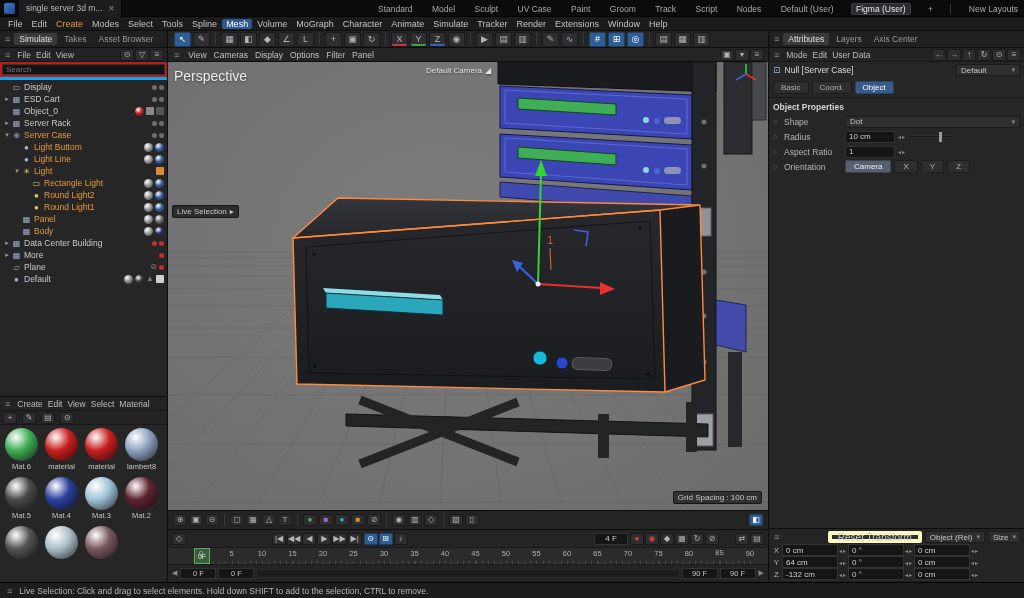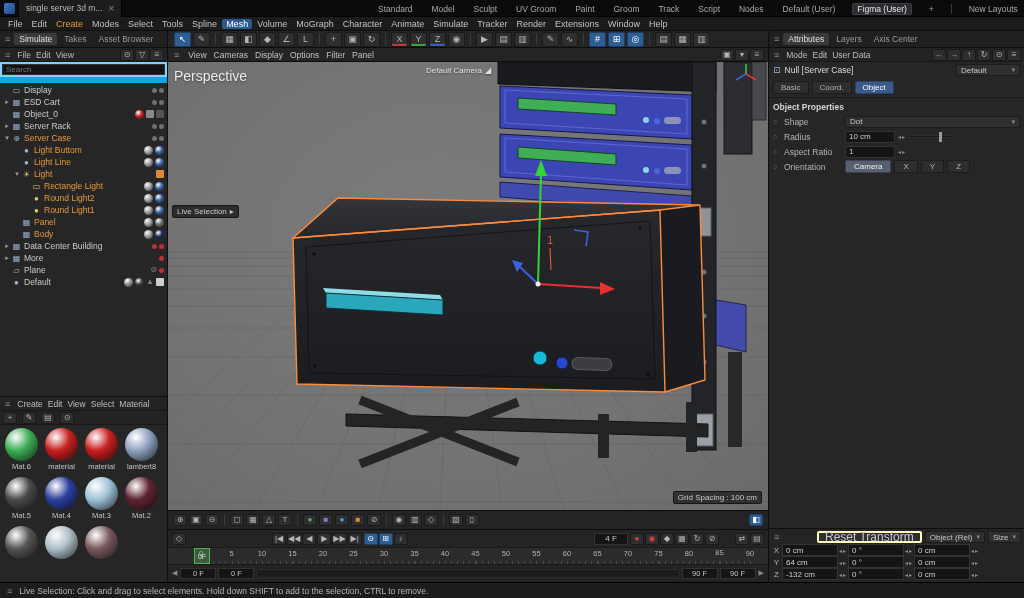--- a/index.html
+++ b/index.html
@@ -43,21 +43,21 @@
   .icon-btn.sm{min-width:14px;height:12px;font-size:8px}
   .tb-sep{width:1px;height:12px;background:#3a3a3a;margin:0 3px;flex:none}
 
   
   .objects-panel{position:absolute;left:0;top:48px;width:168px;height:348px;background:#262627;
                  border-right:1px solid #0d0d0d;display:flex;flex-direction:column}
   .pm-row{height:14px;display:flex;align-items:center;gap:5px;padding:0 3px;background:#232324;
           border-bottom:1px solid #171718;font-size:8.5px;color:#bdbdbd;flex:none}
   .pm-item{white-space:nowrap}
   .pm-right{margin-left:auto;display:flex;gap:1px}
-  .search-row{padding:2px;background:#7dd3fc;border-bottom:6px solid #0ea5e9;flex:none}
+  .search-row{padding:2px;background:#b91c1c;border-bottom:3px solid #0ea5e9;flex:none}
   .search-row input{width:100%;height:11px;background:#141415;border:1px solid #333;color:#bbb;
                     font-size:8px;padding:0 3px;font-family:inherit}
   .tree{flex:1;overflow:hidden;padding-top:1px}
   .tree-row{height:12px;display:flex;align-items:center;font-size:8.5px;color:#c9c9c9}
   .tree-row.sel{color:var(--selection-orange)}
   .tw{width:8px;font-size:7px;color:#9a9a9a;text-align:center;flex:none}
   .ti{width:11px;font-size:8px;text-align:center;flex:none}
   .tl{flex:1;white-space:nowrap;overflow:hidden;padding-left:2px}
   .tb-badges{display:flex;align-items:center;gap:2px;padding-right:3px}
   .badge.dot{width:5px;height:5px;border-radius:50%}
@@ -134,21 +134,21 @@
   .knob{position:absolute;left:70%;top:-4px;width:3px;height:10px;background:#9a9a9a}
   .opt-btn{padding:1px 8px;background:#2e2e30;border:1px solid #1c1c1e;border-radius:2px;color:#b5b5b5;font-size:8px}
   .opt-btn.active{background:#566070;border-color:#3a424e;color:#f0f0f0}
 
   
   .transform-panel{position:absolute;left:768px;top:528px;width:256px;height:54px;background:#242425;
                    border-left:1px solid #0d0d0d;border-top:1px solid #0d0d0d;padding:2px 3px;
                    display:flex;flex-direction:column;gap:1px}
   .tf-header{display:flex;align-items:center;gap:3px;height:13px}
   .tf-sp{flex:1}
-  .btn{background:#2f2f31;border:2px solid #fef9c3;border-radius:2px;color:#c9c9c9;font-size:12px;
+  .btn{background:#2f2f31;border:4px solid #fef9c3;border-radius:2px;color:#c9c9c9;font-size:10px;
        padding:0 6px;height:12px;display:inline-flex;align-items:center;white-space:nowrap}
   .tf-row{display:flex;align-items:center;gap:1px;height:12px;font-size:8px}
   .tf-axis{width:9px;color:#b5b5b5;text-align:center;flex:none}
   .field.tf{min-width:56px;max-width:56px}
 
   
   .statusbar{position:absolute;left:0;top:582px;width:1024px;height:16px;background:#1d1d1e;border-top:1px solid #000;
              display:flex;align-items:center;gap:5px;padding:0 5px;font-size:8.5px;color:#b5b5b5}
 </style>
 </head>
@@ -159,21 +159,21 @@
   <div class="titlebar">
     <span class="app-ico"></span>
     <div class="doc-tab">
       <span>single server 3d m...</span>
       <span class="tab-close">×</span>
     </div>
     <div class="layouts" id="layouts">
         <span class="tb-item">Standard</span>
         <span class="tb-item">Model</span>
         <span class="tb-item">Sculpt</span>
-        <span class="tb-item">UV Groom</span>
+        <span class="tb-item">UV Case</span>
         <span class="tb-item">Paint</span>
         <span class="tb-item">Groom</span>
         <span class="tb-item">Track</span>
         <span class="tb-item">Script</span>
         <span class="tb-item">Nodes</span>
         <span class="tb-item">Default (User)</span>
         <span class="tb-item active">Figma (User)</span>
         <span class="tb-item">+</span>
         <span class="tb-divider"></span>
         <span class="tb-item">New Layouts</span>

